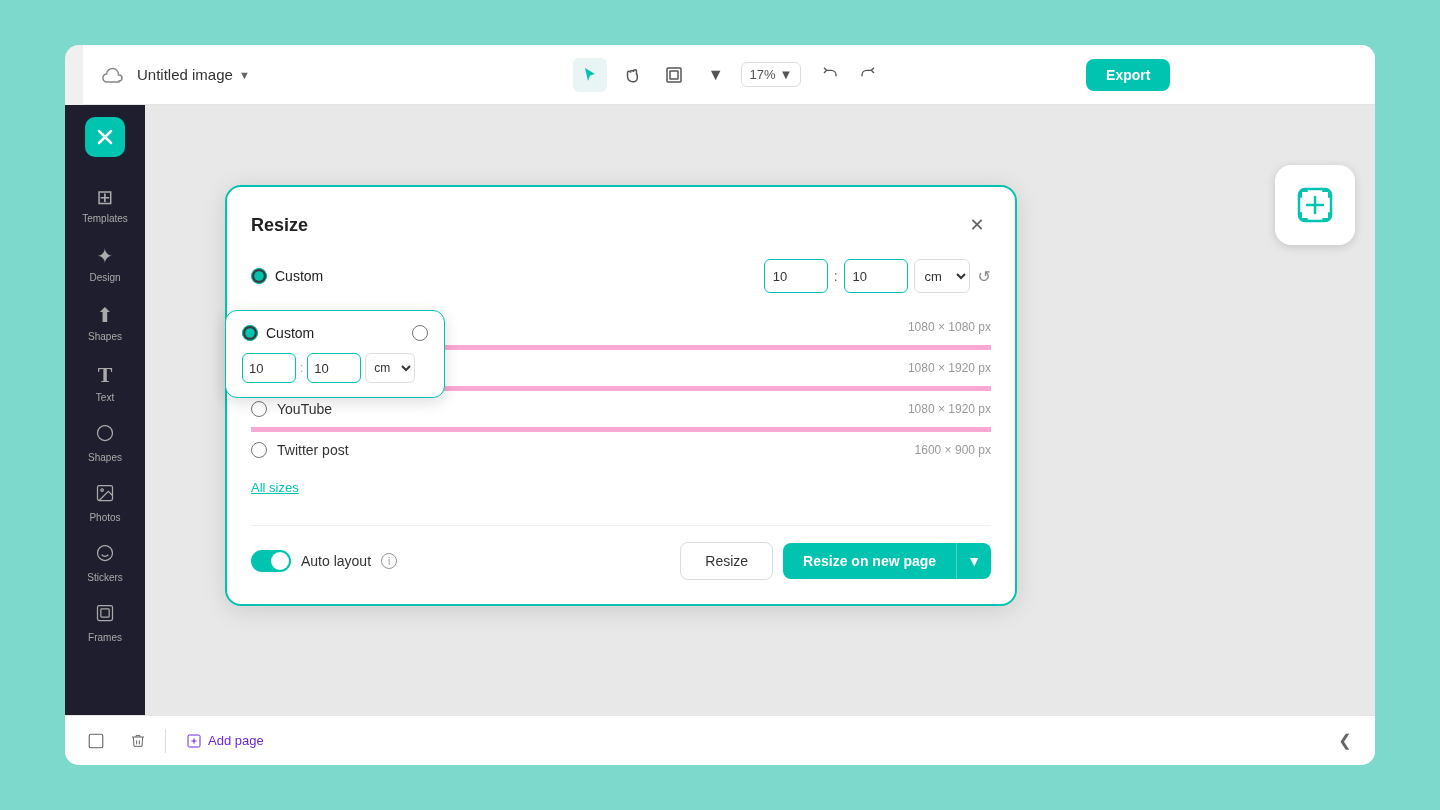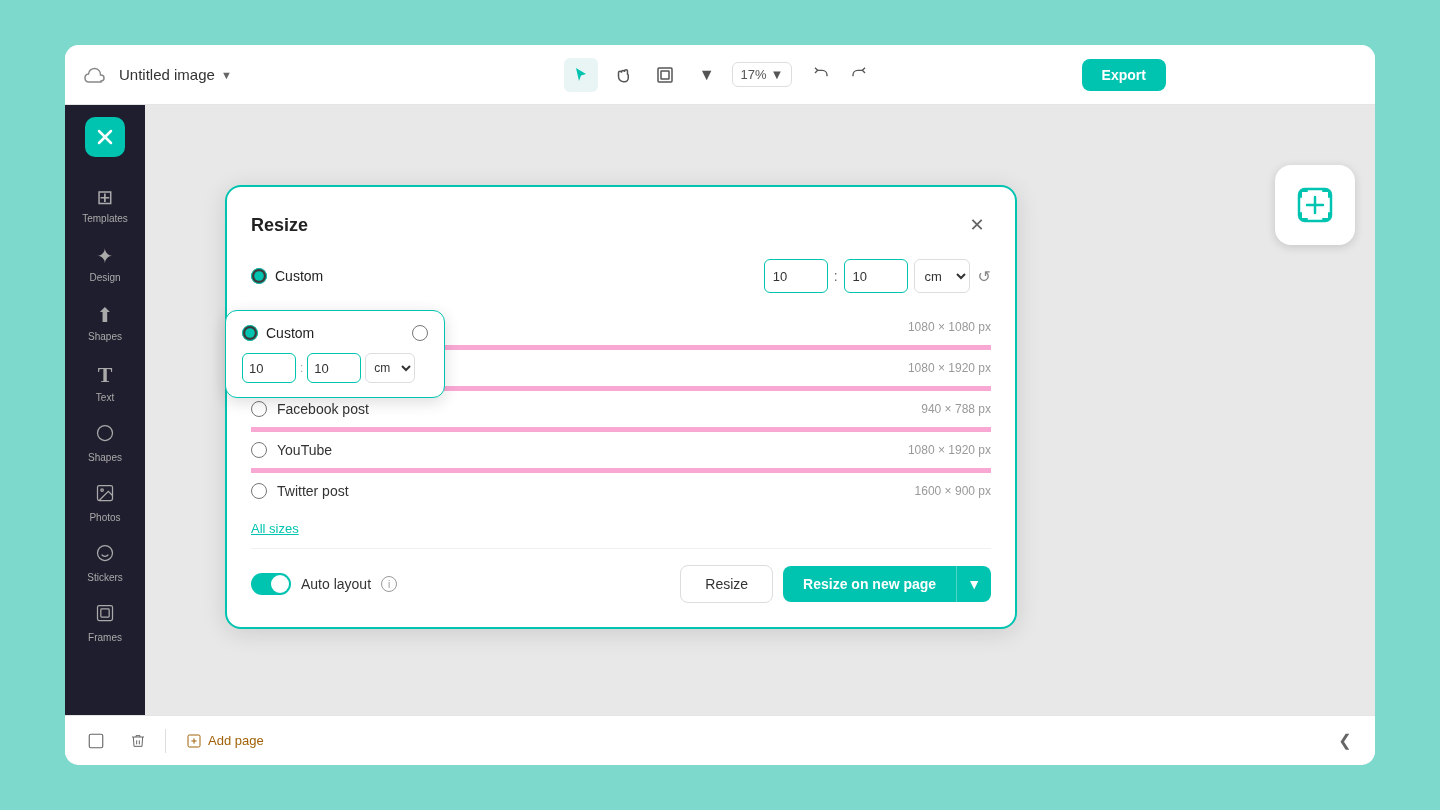--- a/index.html
+++ b/index.html
@@ -28,20 +28,21 @@
     
     .top-bar {
       height: 60px;
       background: #fff;
       display: flex;
       align-items: center;
       padding: 0 16px;
       border-bottom: 1px solid #e5e5e5;
       flex-shrink: 0;
       gap: 12px;
+      margin-left: 18px;
     }
     .top-bar-left {
       display: flex;
       align-items: center;
       gap: 10px;
       flex: 1;
     }
     .top-bar-center {
       display: flex;
       align-items: center;
@@ -358,21 +359,21 @@
       margin-top: 12px;
       cursor: pointer;
       text-decoration: underline;
     }
 
     
     .auto-layout-row {
       display: flex;
       align-items: center;
       gap: 10px;
-      margin-top: 12px;
+      margin-top: 30px;
       padding-top: 16px;
       border-top: 1px solid #f0f0f0;
     }
     .toggle-switch {
       width: 40px; height: 22px;
       background: #00c4b0;
       border-radius: 11px;
       position: relative;
       cursor: pointer;
     }
@@ -498,21 +499,21 @@
     .bottom-divider {
       width: 1px;
       height: 24px;
       background: #ddd;
     }
     .add-page-btn {
       display: flex;
       align-items: center;
       gap: 6px;
       font-size: 13px;
-      color: #a16207;
+      color: #6d28d9;
       cursor: pointer;
       border: none;
       background: transparent;
       padding: 4px 8px;
       border-radius: 6px;
     }
     .bottom-right-arrow {
       margin-left: auto;
       width: 28px; height: 28px;
       border: none;
@@ -711,25 +712,20 @@
         <div class="size-list">
           <div class="size-item">
             <input type="radio" class="size-item-radio" name="size" style="">
             <span class="size-item-name">Instagram post</span>
             <span class="size-item-dims">1080 × 1080 px</span>
           </div>
           <div class="size-item">
             <input type="radio" class="size-item-radio" name="size" style="">
             <span class="size-item-name">Instagram story</span>
             <span class="size-item-dims">1080 × 1920 px</span>
-          </div>
-          <div class="size-item">
-            <input type="radio" class="size-item-radio" name="size" style="">
-            <span class="size-item-name">Facebook post</span>
-            <span class="size-item-dims">940 × 788 px</span>
           </div>
           <div class="size-item">
             <input type="radio" class="size-item-radio" name="size" style="">
             <span class="size-item-name">YouTube</span>
             <span class="size-item-dims">1080 × 1920 px</span>
           </div>
           <div class="size-item">
             <input type="radio" class="size-item-radio" name="size" style="">
             <span class="size-item-name">Twitter post</span>
             <span class="size-item-dims">1600 × 900 px</span>

